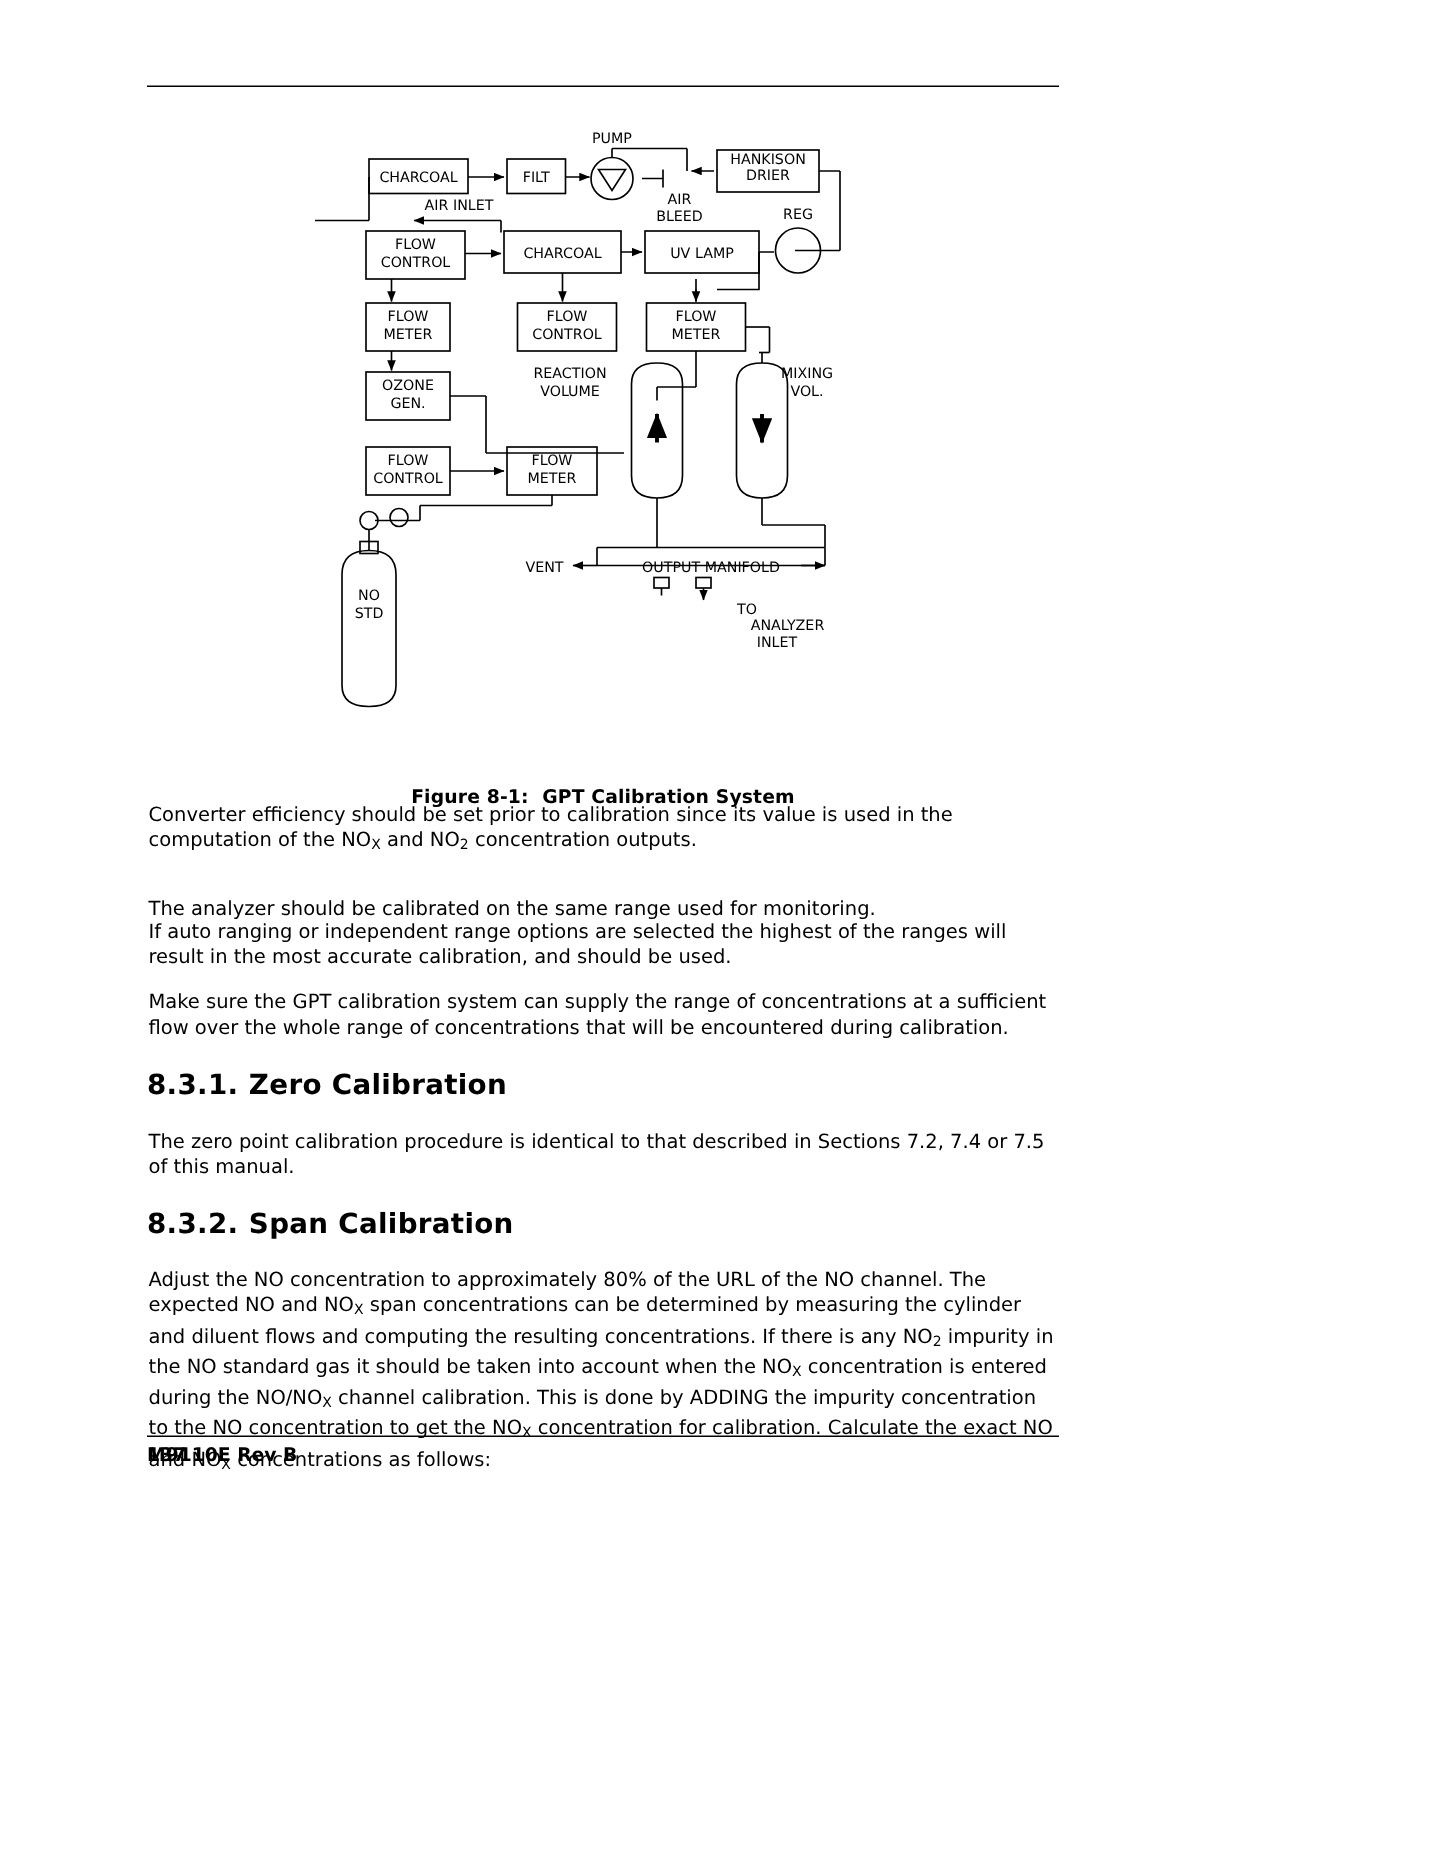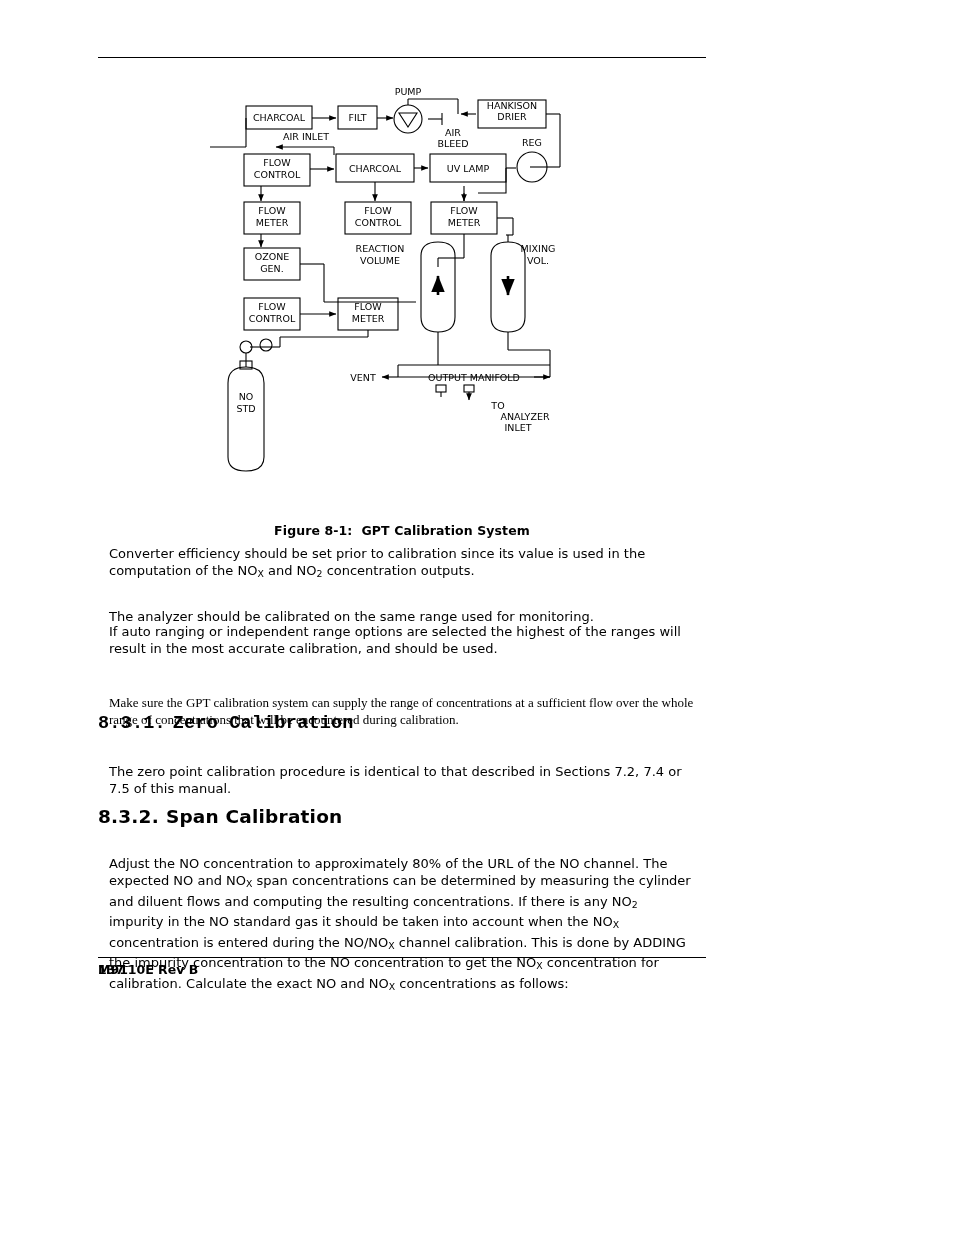--- a/index.html
+++ b/index.html
@@ -52,21 +52,21 @@
 
   
   .body-block {
     position: absolute;
     left: 98px;
     width: 608px;
     font-size: 13px;
     line-height: 17.2px;
     text-align: left;
   }
-  .body-block p { margin: 11px; }
+  .body-block p { margin: 1px; }
   .h3 {
     position: absolute;
     left: 98px;
     width: 608px;
     font-size: 18.5px;
     font-weight: bold;
     letter-spacing: 0.2px;
   }
   .h3 .numgap { display: inline-block; width: 7px; }
 
@@ -273,25 +273,25 @@
   </div>
 
   <div class="body-block" style="top:597px;">
     <p>The analyzer should be calibrated on the same range used for monitoring.</p>
   </div>
 
   <div class="body-block" style="top:612px;">
     <p>If auto ranging or independent range options are selected the highest of the ranges will result in the most accurate calibration, and should be used.</p>
   </div>
 
-  <div class="body-block" style="top:683px;font-family:Liberation Serif, serif;">
+  <div class="body-block" style="top:659px;">
     <p>Make sure the GPT calibration system can supply the range of concentrations at a sufficient flow over the whole range of concentrations that will be encountered during calibration.</p>
   </div>
 
-  <div class="h3" style="top:713px;font-family:Liberation Mono, monospace;">
+  <div class="h3" style="top:713px;">
     <span>8.3.1.</span><span class="numgap"></span><span>Zero Calibration</span>
   </div>
   <div class="body-block" style="top:752px;">
     <p>The zero point calibration procedure is identical to that described in Sections 7.2, 7.4 or 7.5 of this manual.</p>
   </div>
 
   <div class="h3" style="top:806px;">
     <span>8.3.2.</span><span class="numgap"></span><span>Span Calibration</span>
   </div>
   <div class="body-block" style="top:844px;">

